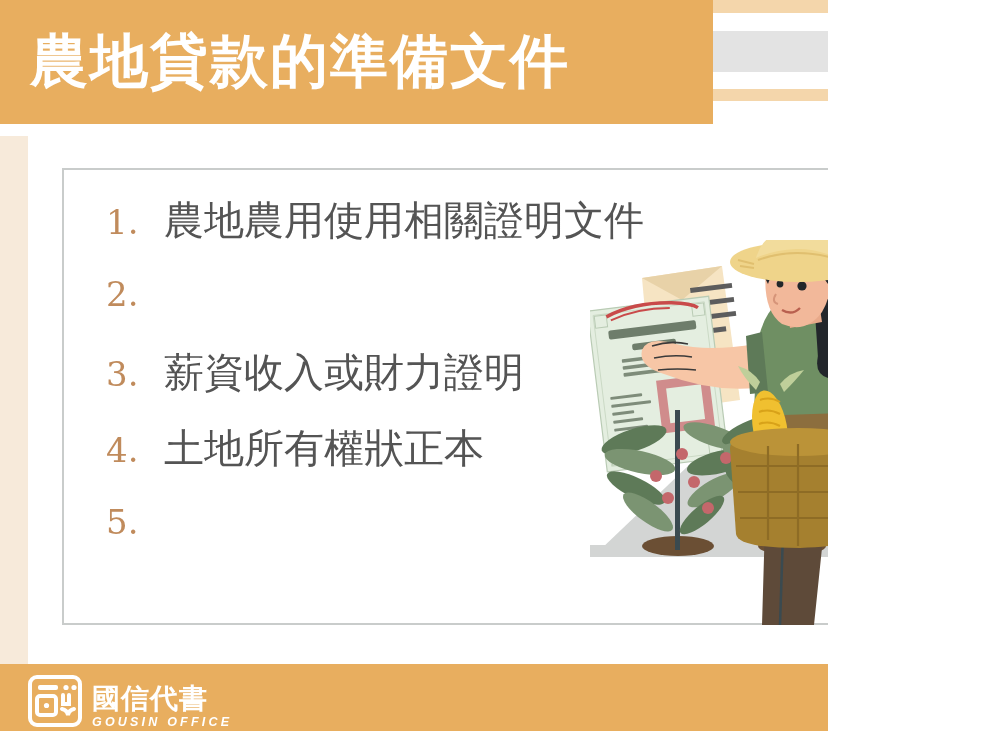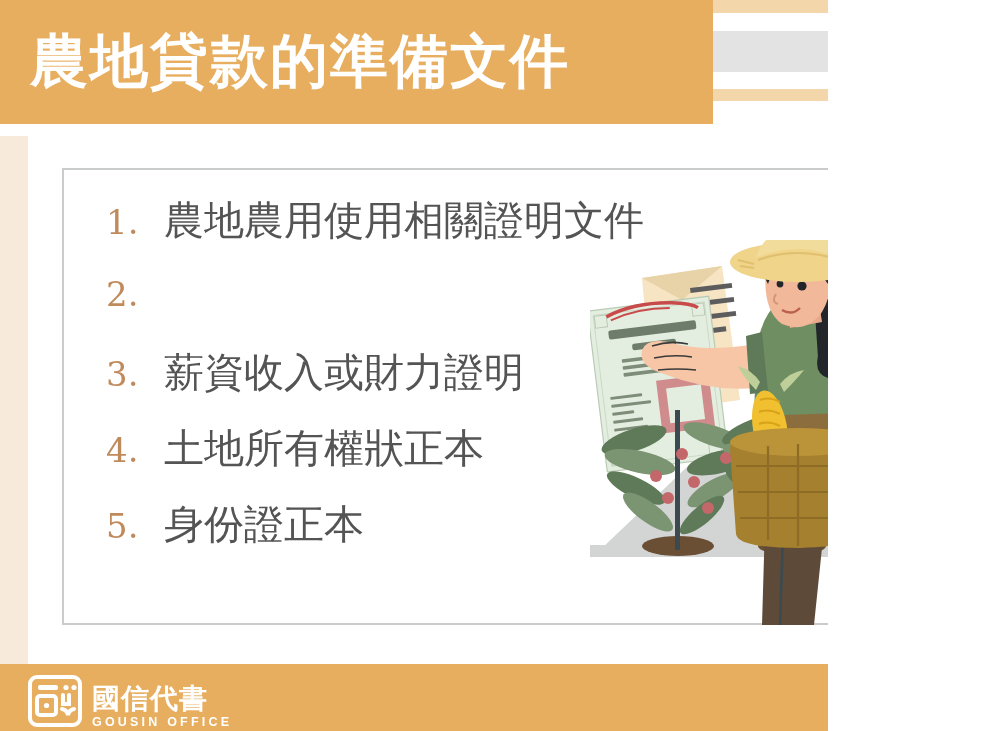--- a/index.html
+++ b/index.html
@@ -121,20 +121,21 @@
     letter-spacing: 1px;
     font-family: "DejaVu Sans", "Liberation Sans", sans-serif;
   }
   .logo-en {
     color: #ffffff;
     font-size: 12.5px;
     font-weight: bold;
     letter-spacing: 3.2px;
     line-height: 16px;
     font-family: "Liberation Sans", sans-serif;
+    font-style: italic;
   }
 </style>
 </head>
 <body>
 
 <div id="canvas">
 
   <div class="stripe stripe-right-beige"></div>
   <div class="stripe stripe-top-orange-1"></div>
   <div class="stripe stripe-top-gray"></div>
@@ -157,21 +158,20 @@
     <div class="doc-item">
       <span class="doc-num">3.</span>
       <span class="doc-text">薪資收入或財力證明</span>
     </div>
     <div class="doc-item">
       <span class="doc-num">4.</span>
       <span class="doc-text">土地所有權狀正本</span>
     </div>
     <div class="doc-item">
       <span class="doc-num">5.</span>
-      <span class="doc-text">身份證正本</span>
     </div>
   </div>
 
   <div class="illustration">
     <svg viewBox="0 0 346 385" width="346" height="385" xmlns="http://www.w3.org/2000/svg">
 
       <polygon points="10,310 120,205 250,205 330,310" fill="#D3D5D4"></polygon>
       <rect x="0" y="305" width="346" height="12" fill="#D3D5D4"></rect>
 
       <g>

